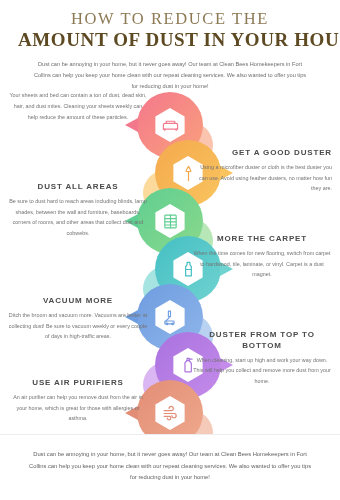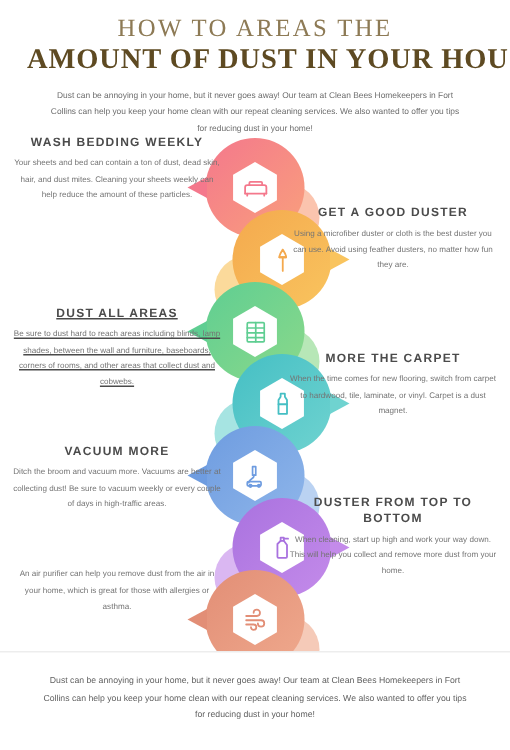--- a/index.html
+++ b/index.html
@@ -75,21 +75,21 @@
     width:290px;margin:0 auto;text-align:center;
     font-size:5.8px;line-height:2.0;color:#5f5f5f;
   }
 </style>
 </head>
 <body>
 
 <div class="page">
 
   <div class="header">
-    <div class="title-line1">HOW TO AREAS THE</div>
+    <div class="title-line1">HOW TO REDUCE THE</div>
     <div class="title-line2">AMOUNT OF DUST IN YOUR HOUSE</div>
     <div class="intro">Dust can be annoying in your home, but it never goes away! Our team at Clean Bees Homekeepers in Fort Collins can help you keep your home clean with our repeat cleaning services. We also wanted to offer you tips for reducing dust in your home!</div>
   </div>
 
   <div class="chain" id="chain">
       <div class="blob" style="width: 46px; height: 46px; left: 167px; top: 122px; background: rgb(249, 160, 124);"></div>
       <div class="node" style="left: 137px; top: 92px;">
         <div class="bubble" style="background: linear-gradient(135deg, rgb(244, 120, 140), rgb(249, 160, 124));"></div>
         <div class="tail tail-left" style="border-right-color: rgb(244, 120, 140);"></div>
         <div class="hex">
@@ -174,44 +174,44 @@
             <path d="M3 8h10a3 3 0 1 0-3-3"></path>
             <path d="M3 12h14a3 3 0 1 1-3 3"></path>
             <path d="M3 16h7a2.5 2.5 0 1 1-2.5 2.5"></path>
           </svg>
         </div>
       </div>
     </div>
 
   <div id="blocks">
       <div class="block left" style="top: 90px;">
-        <div class="blk-title">WASH BEDDING WEEKLY</div>
         <div class="blk-body">Your sheets and bed can contain a ton of dust, dead skin, hair, and dust mites. Cleaning your sheets weekly can help reduce the amount of these particles.</div>
       </div>
-      <div class="block right" style="top: 137px;">
+      <div class="block right" style="top: 148px; text-align: right;">
         <div class="blk-title">GET A GOOD DUSTER</div>
         <div class="blk-body">Using a microfiber duster or cloth is the best duster you can use. Avoid using feather dusters, no matter how fun they are.</div>
       </div>
-      <div class="block left" style="top: 204px; text-decoration: underline;">
+      <div class="block left" style="top: 182px;">
         <div class="blk-title">DUST ALL AREAS</div>
         <div class="blk-body">Be sure to dust hard to reach areas including blinds, lamp shades, between the wall and furniture, baseboards, corners of rooms, and other areas that collect dust and cobwebs.</div>
       </div>
       <div class="block right" style="top: 234px;">
         <div class="blk-title">MORE THE CARPET</div>
         <div class="blk-body">When the time comes for new flooring, switch from carpet to hardwood, tile, laminate, or vinyl. Carpet is a dust magnet.</div>
       </div>
       <div class="block left" style="top: 296px;">
         <div class="blk-title">VACUUM MORE</div>
         <div class="blk-body">Ditch the broom and vacuum more. Vacuums are better at collecting dust! Be sure to vacuum weekly or every couple of days in high-traffic areas.</div>
       </div>
       <div class="block right" style="top: 330px;">
         <div class="blk-title">DUSTER FROM TOP TO BOTTOM</div>
         <div class="blk-body">When cleaning, start up high and work your way down. This will help you collect and remove more dust from your home.</div>
       </div>
       <div class="block left" style="top: 378px;">
+        <div class="blk-title">USE AIR PURIFIERS</div>
         <div class="blk-body">An air purifier can help you remove dust from the air in your home, which is great for those with allergies or asthma.</div>
       </div>
     </div>
 
   <div class="footer">
     <div class="footer-text">Dust can be annoying in your home, but it never goes away! Our team at Clean Bees Homekeepers in Fort Collins can help you keep your home clean with our repeat cleaning services. We also wanted to offer you tips for reducing dust in your home!</div>
   </div>
 
 </div>
 

